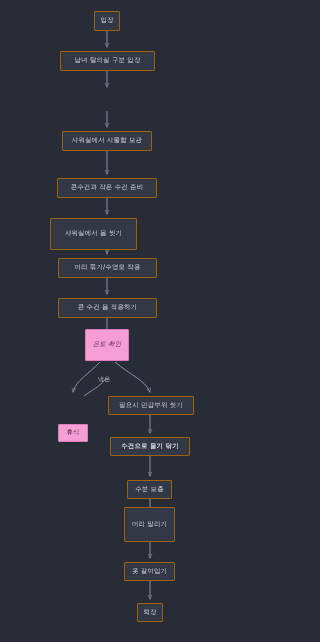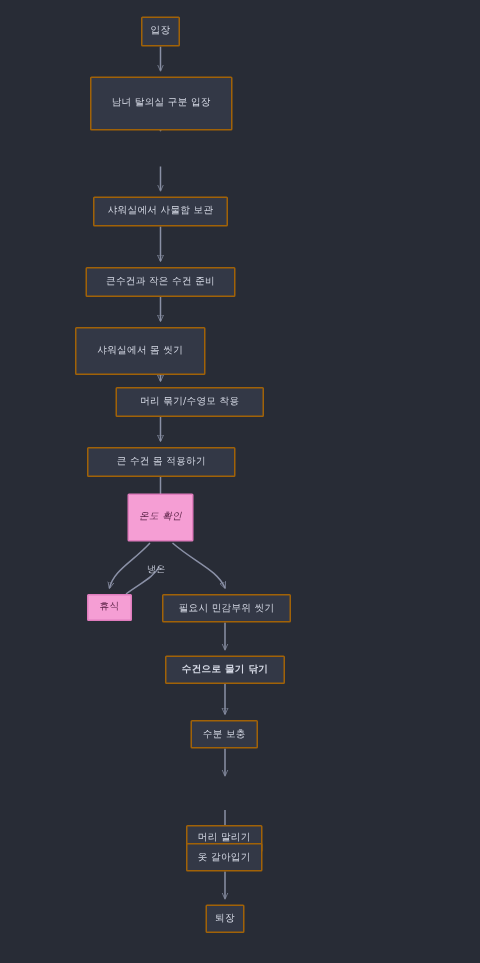--- a/index.html
+++ b/index.html
@@ -39,20 +39,21 @@
   }
   .node.decision {
     background: #f59ed4;
     border-color: #e07cbd;
     color: #5c2347;
   }
   .node.rest {
     background: #f59ed4;
     border-color: #e07cbd;
     color: #5c2347;
+    margin-top: 28px;
   }
   .edge-label {
     position: absolute;
     font-size: 6px;
     color: #c9cedd;
     white-space: nowrap;
     letter-spacing: .2px;
   }
   svg.links {
     position: absolute;
@@ -94,30 +95,30 @@
     <path d="M 84 396 C 95 388 102 385 106 378"></path>
 
     <line x1="150" y1="415" x2="150" y2="433" marker-end="url(#arrow)"></line>
     <line x1="150" y1="456" x2="150" y2="476" marker-end="url(#arrow)"></line>
     <line x1="150" y1="499" x2="150" y2="517" marker-end="url(#arrow)"></line>
     <line x1="150" y1="540" x2="150" y2="558" marker-end="url(#arrow)"></line>
     <line x1="150" y1="581" x2="150" y2="599" marker-end="url(#arrow)"></line>
   </svg>
 
   <div class="node" style="left: 94px; top: 11px; width: 26px; height: 20px;">입장</div>
-  <div class="node" style="left: 60px; top: 51px; width: 95px; height: 36px;">남녀 탈의실 구분 입장</div>
+  <div class="node" style="left: 60px; top: 51px; width: 95px; height: 20px;">남녀 탈의실 구분 입장</div>
   <div class="node" style="left: 62px; top: 131px; width: 90px; height: 20px;">샤워실에서 사물함 보관</div>
   <div class="node" style="left: 57px; top: 178px; width: 100px; height: 20px;">큰수건과 작은 수건 준비</div>
   <div class="node" style="left: 50px; top: 218px; width: 87px; height: 32px;">샤워실에서 몸 씻기</div>
-  <div class="node" style="left: 58px; top: 258px; width: 99px; height: 20px; margin-left: 19px;">머리 묶기/수영모 착용</div>
+  <div class="node" style="left: 58px; top: 258px; width: 99px; height: 20px;">머리 묶기/수영모 착용</div>
   <div class="node" style="left: 58px; top: 298px; width: 99px; height: 20px;">큰 수건 몸 적용하기</div>
   <div class="node decision" style="left: 85px; top: 329px; width: 44px; height: 32px; font-style: italic;">온도 확인</div>
   <div class="node rest" style="left: 58px; top: 396px; width: 30px; height: 18px;">휴식</div>
   <div class="node" style="left: 108px; top: 396px; width: 86px; height: 19px;">필요시 민감부위 씻기</div>
   <div class="node" style="left: 110px; top: 437px; width: 80px; height: 19px; font-weight: bold;">수건으로 물기 닦기</div>
   <div class="node" style="left: 127px; top: 480px; width: 45px; height: 19px;">수분 보충</div>
-  <div class="node" style="left: 124px; top: 550px; width: 51px; height: 18px;">머리 말리기</div>
+  <div class="node" style="left: 124px; top: 507px; width: 51px; height: 35px;">머리 말리기</div>
   <div class="node" style="left: 124px; top: 562px; width: 51px; height: 19px;">옷 갈아입기</div>
   <div class="node" style="left: 137px; top: 603px; width: 26px; height: 19px;">퇴장</div>
 
   <div class="edge-label" style="left: 98px; top: 375px;">냉온</div>
 
 </div>
 
 </body></html>

